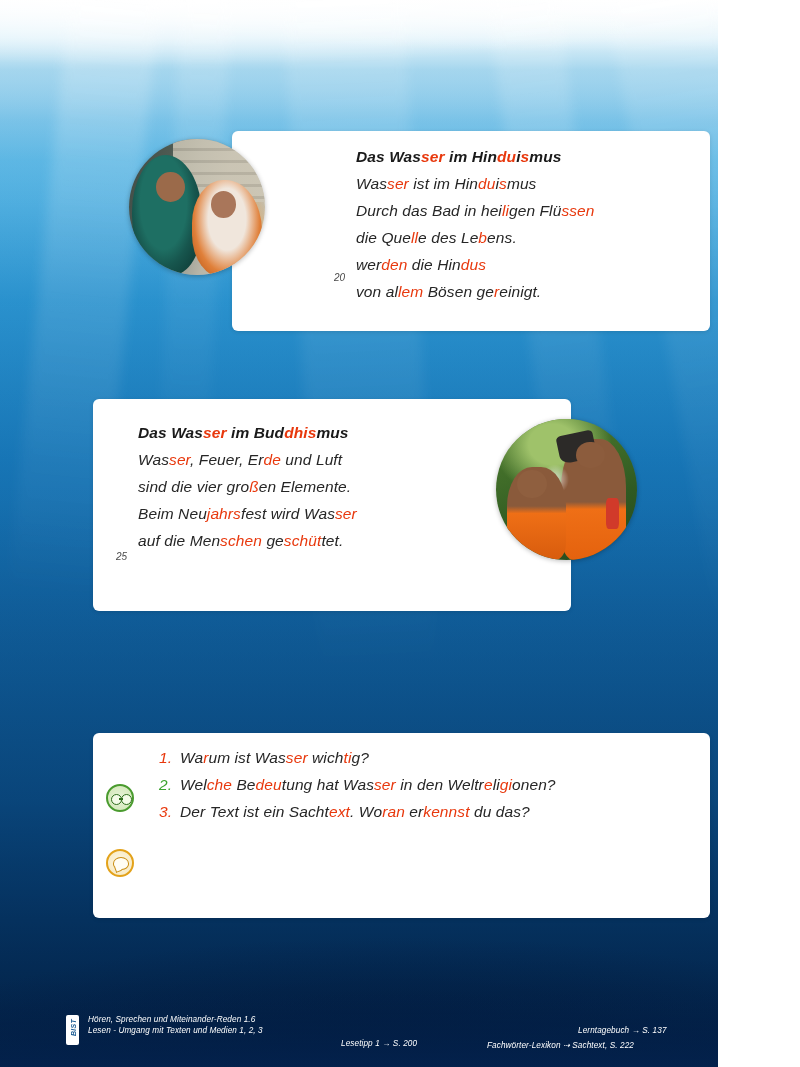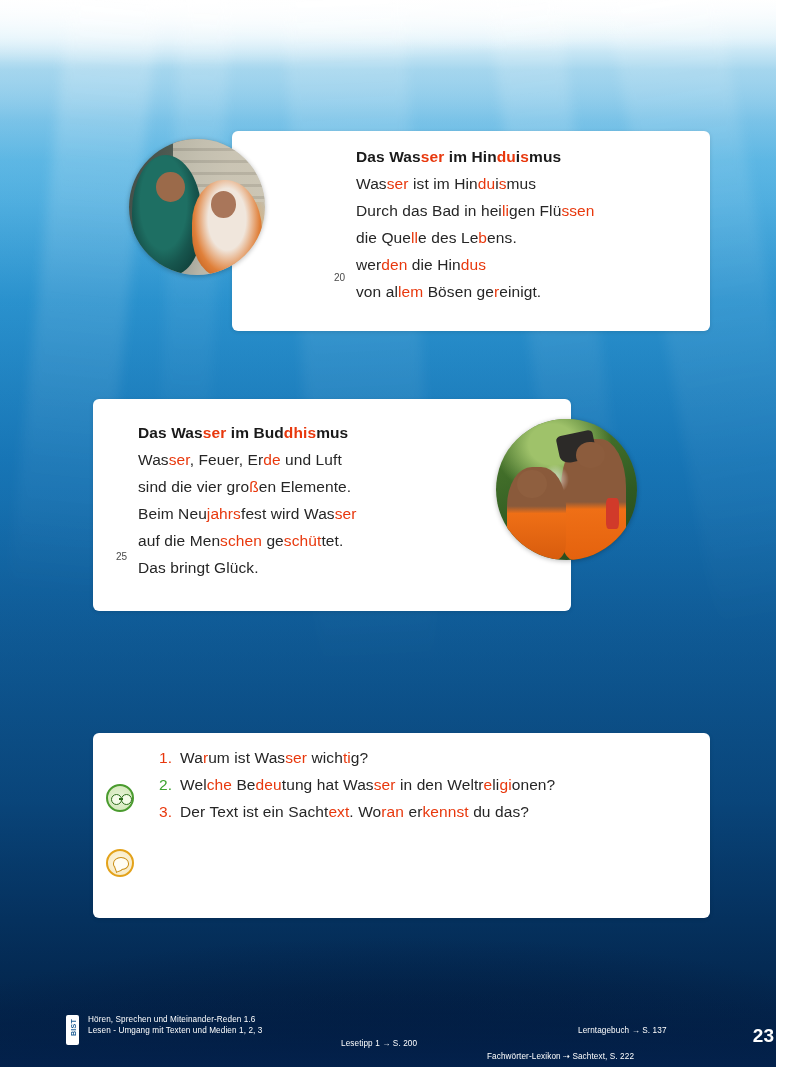--- a/index.html
+++ b/index.html
@@ -9,23 +9,24 @@
   body {
     width: 800px;
     height: 1067px;
     font-family: "Liberation Sans", sans-serif;
     background: #ffffff;
     overflow: hidden;
   }
 
   #page {
     position: relative;
-    width: 776px;
+    width: 718px;
     height: 1067px;
     overflow: hidden;
+    font-style: italic;
   }
 
   
   .bg {
     position: absolute;
     left: 0; top: 0;
     width: 800px;
     height: 1067px;
     background:
       
@@ -293,21 +294,21 @@
   .fnote {
     position: absolute;
     color: #ffffff;
     font-size: 8.2px;
     letter-spacing: .1px;
     white-space: nowrap;
   }
   #fn-1 { left: 88px; bottom: 43px; }
   #fn-2 { left: 88px; bottom: 32px; }
   #fn-3 { left: 341px; bottom: 19px; }
-  #fn-4 { left: 487px; bottom: 6px; }
+  #fn-4 { left: 487px; bottom: 17px; }
   #fn-5 { left: 578px; bottom: 32px; }
 
   #pagenum {
     position: absolute;
     right: 26px; bottom: 20px;
     color: #ffffff;
     font-size: 19px;
     font-weight: bold;
   }
 </style>
@@ -361,21 +362,20 @@
       <div class="bottle"></div>
     </div>
   </div>
 
   <div class="blk" id="txt-buddha">
     <div class="hdl">Das Was<span class="o">ser</span> im Bud<span class="o">dhis</span>mus</div>
     <div class="line">Was<span class="o">ser</span>, Feuer, Er<span class="o">de</span> und Luft</div>
     <div class="line">sind die vier gro<span class="o">ß</span>en Elemente.</div>
     <div class="line">Beim Neu<span class="o">jahrs</span>fest wird Was<span class="o">ser</span></div>
     <div class="line">auf die Men<span class="o">schen</span> ge<span class="o">schüt</span>tet.</div>
-    <div class="line">Das bringt Glück.</div>
   </div>
   <div class="lineno" id="ln25">25</div>
 
   <div class="card" id="card-tasks"></div>
 
   <div class="icon-badge" id="icon-partner">
     <div class="glass g1"></div>
     <div class="glass g2"></div>
     <div class="bridge"></div>
   </div>

